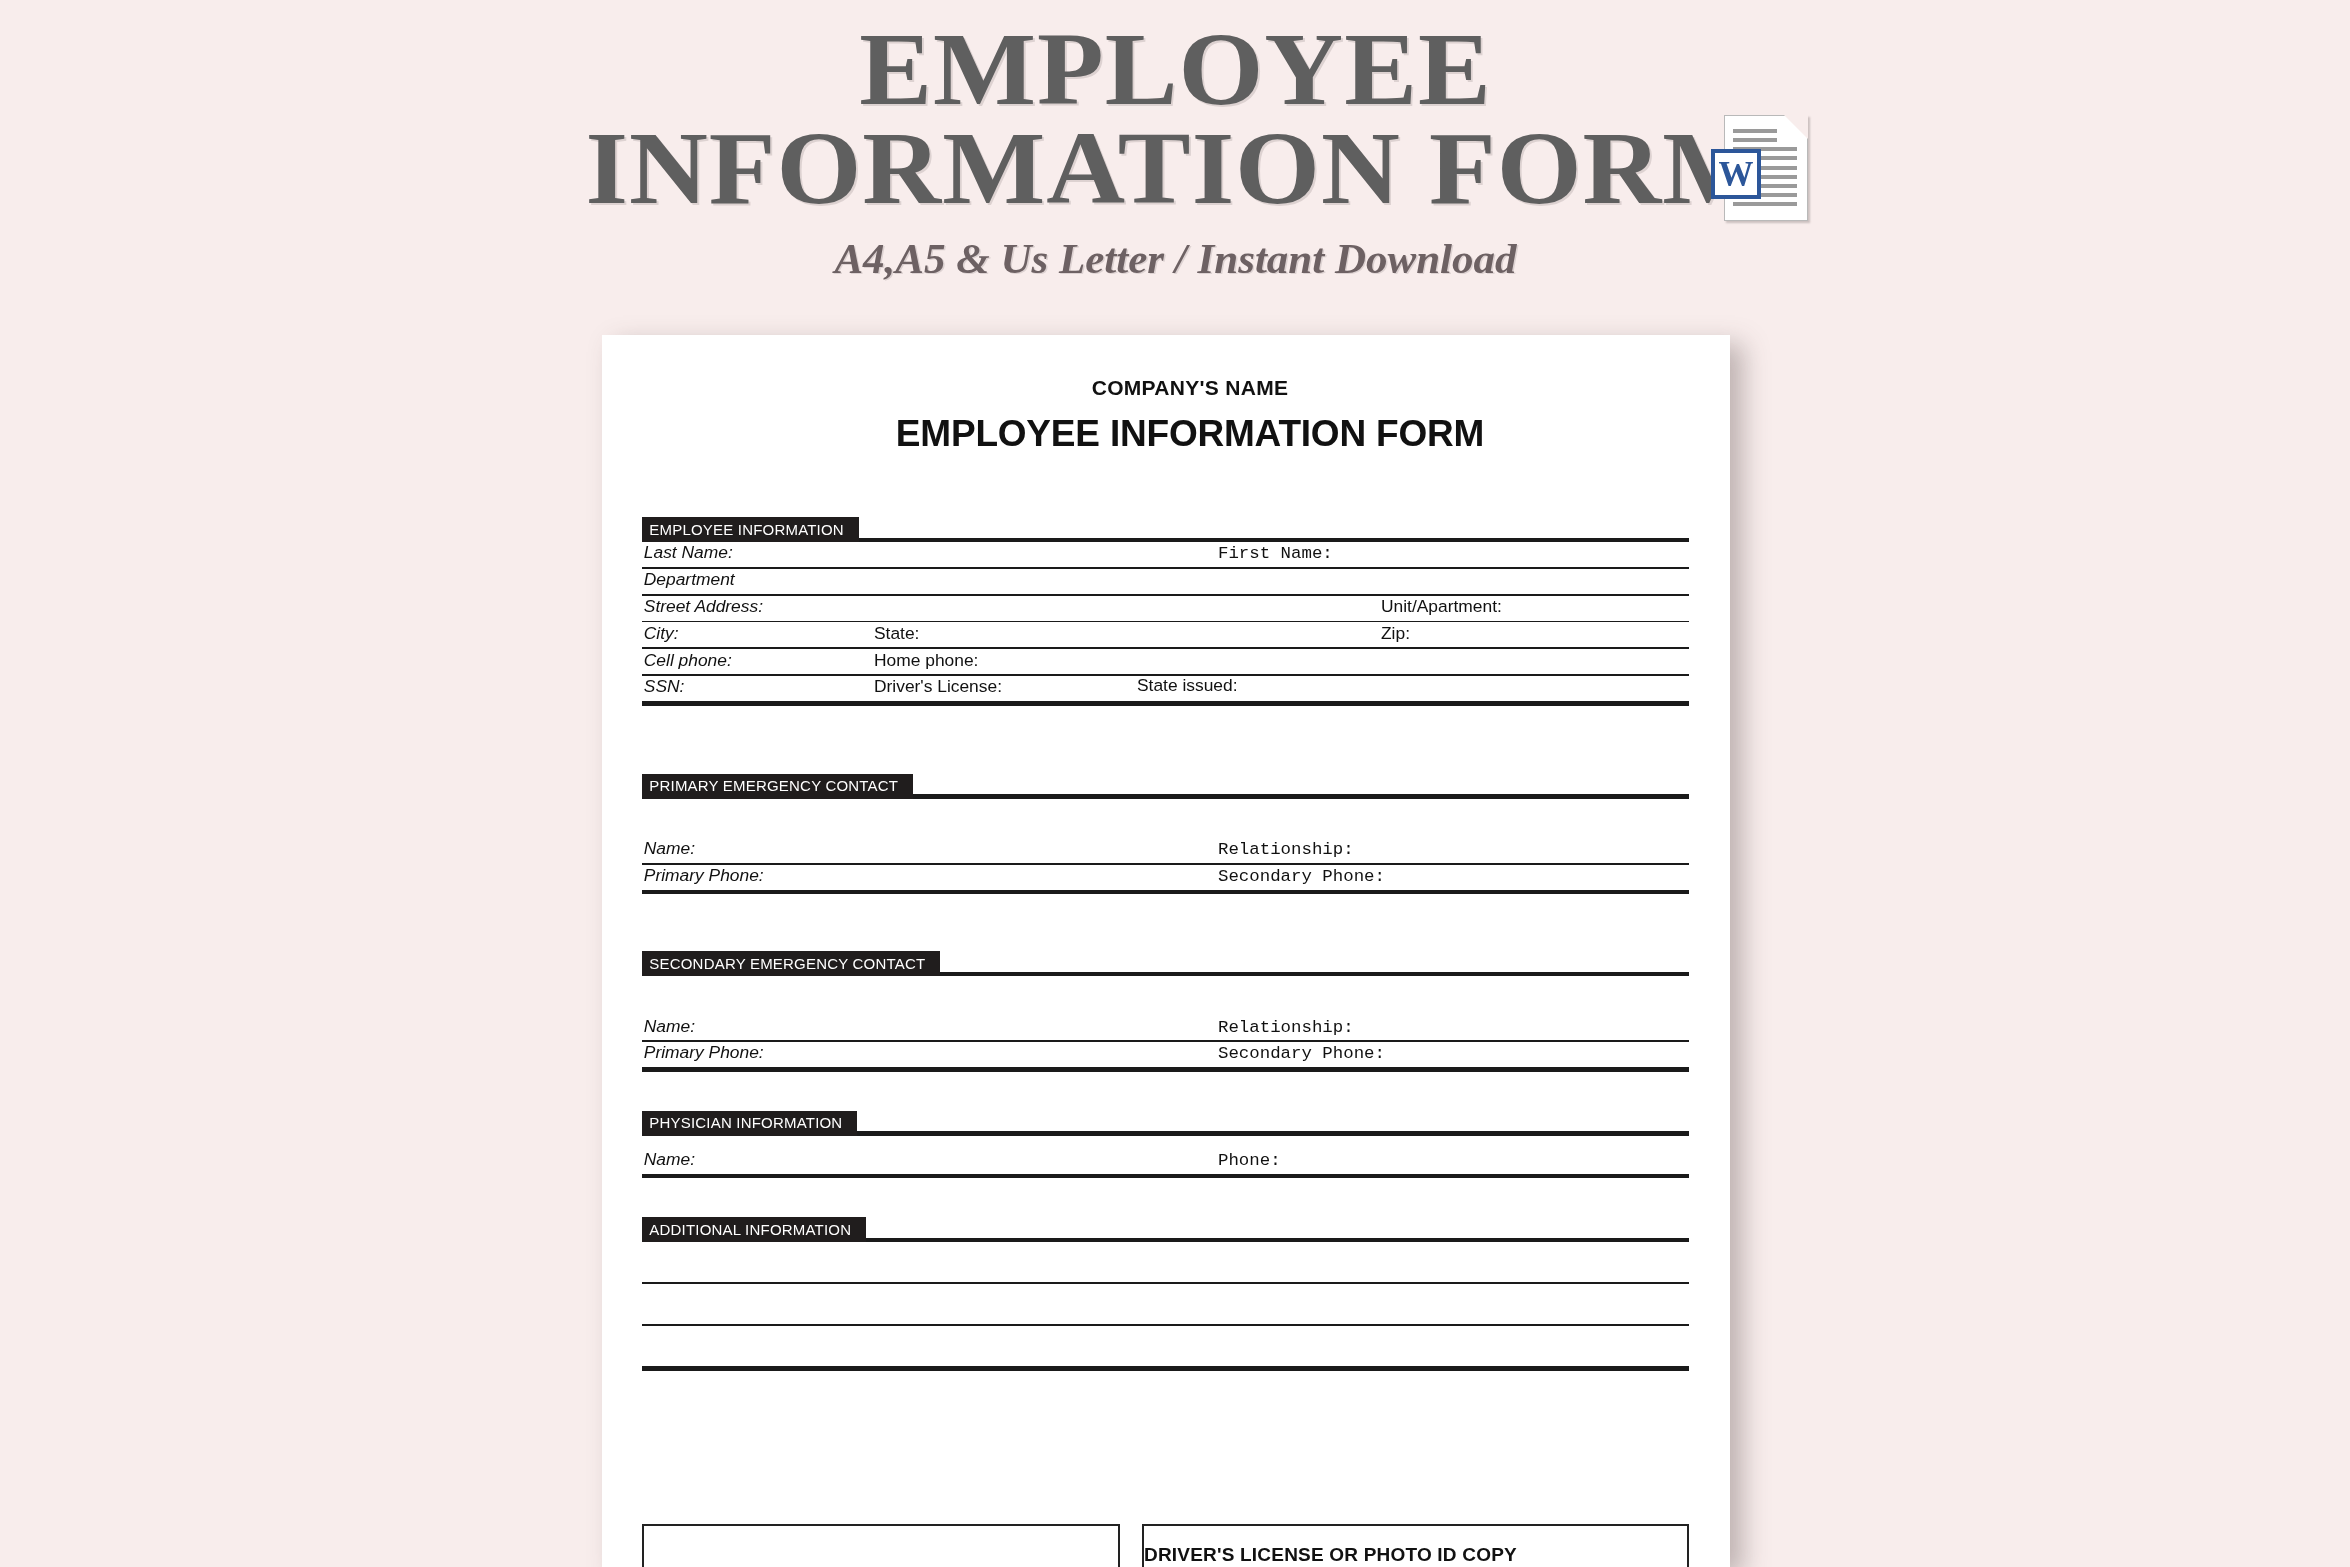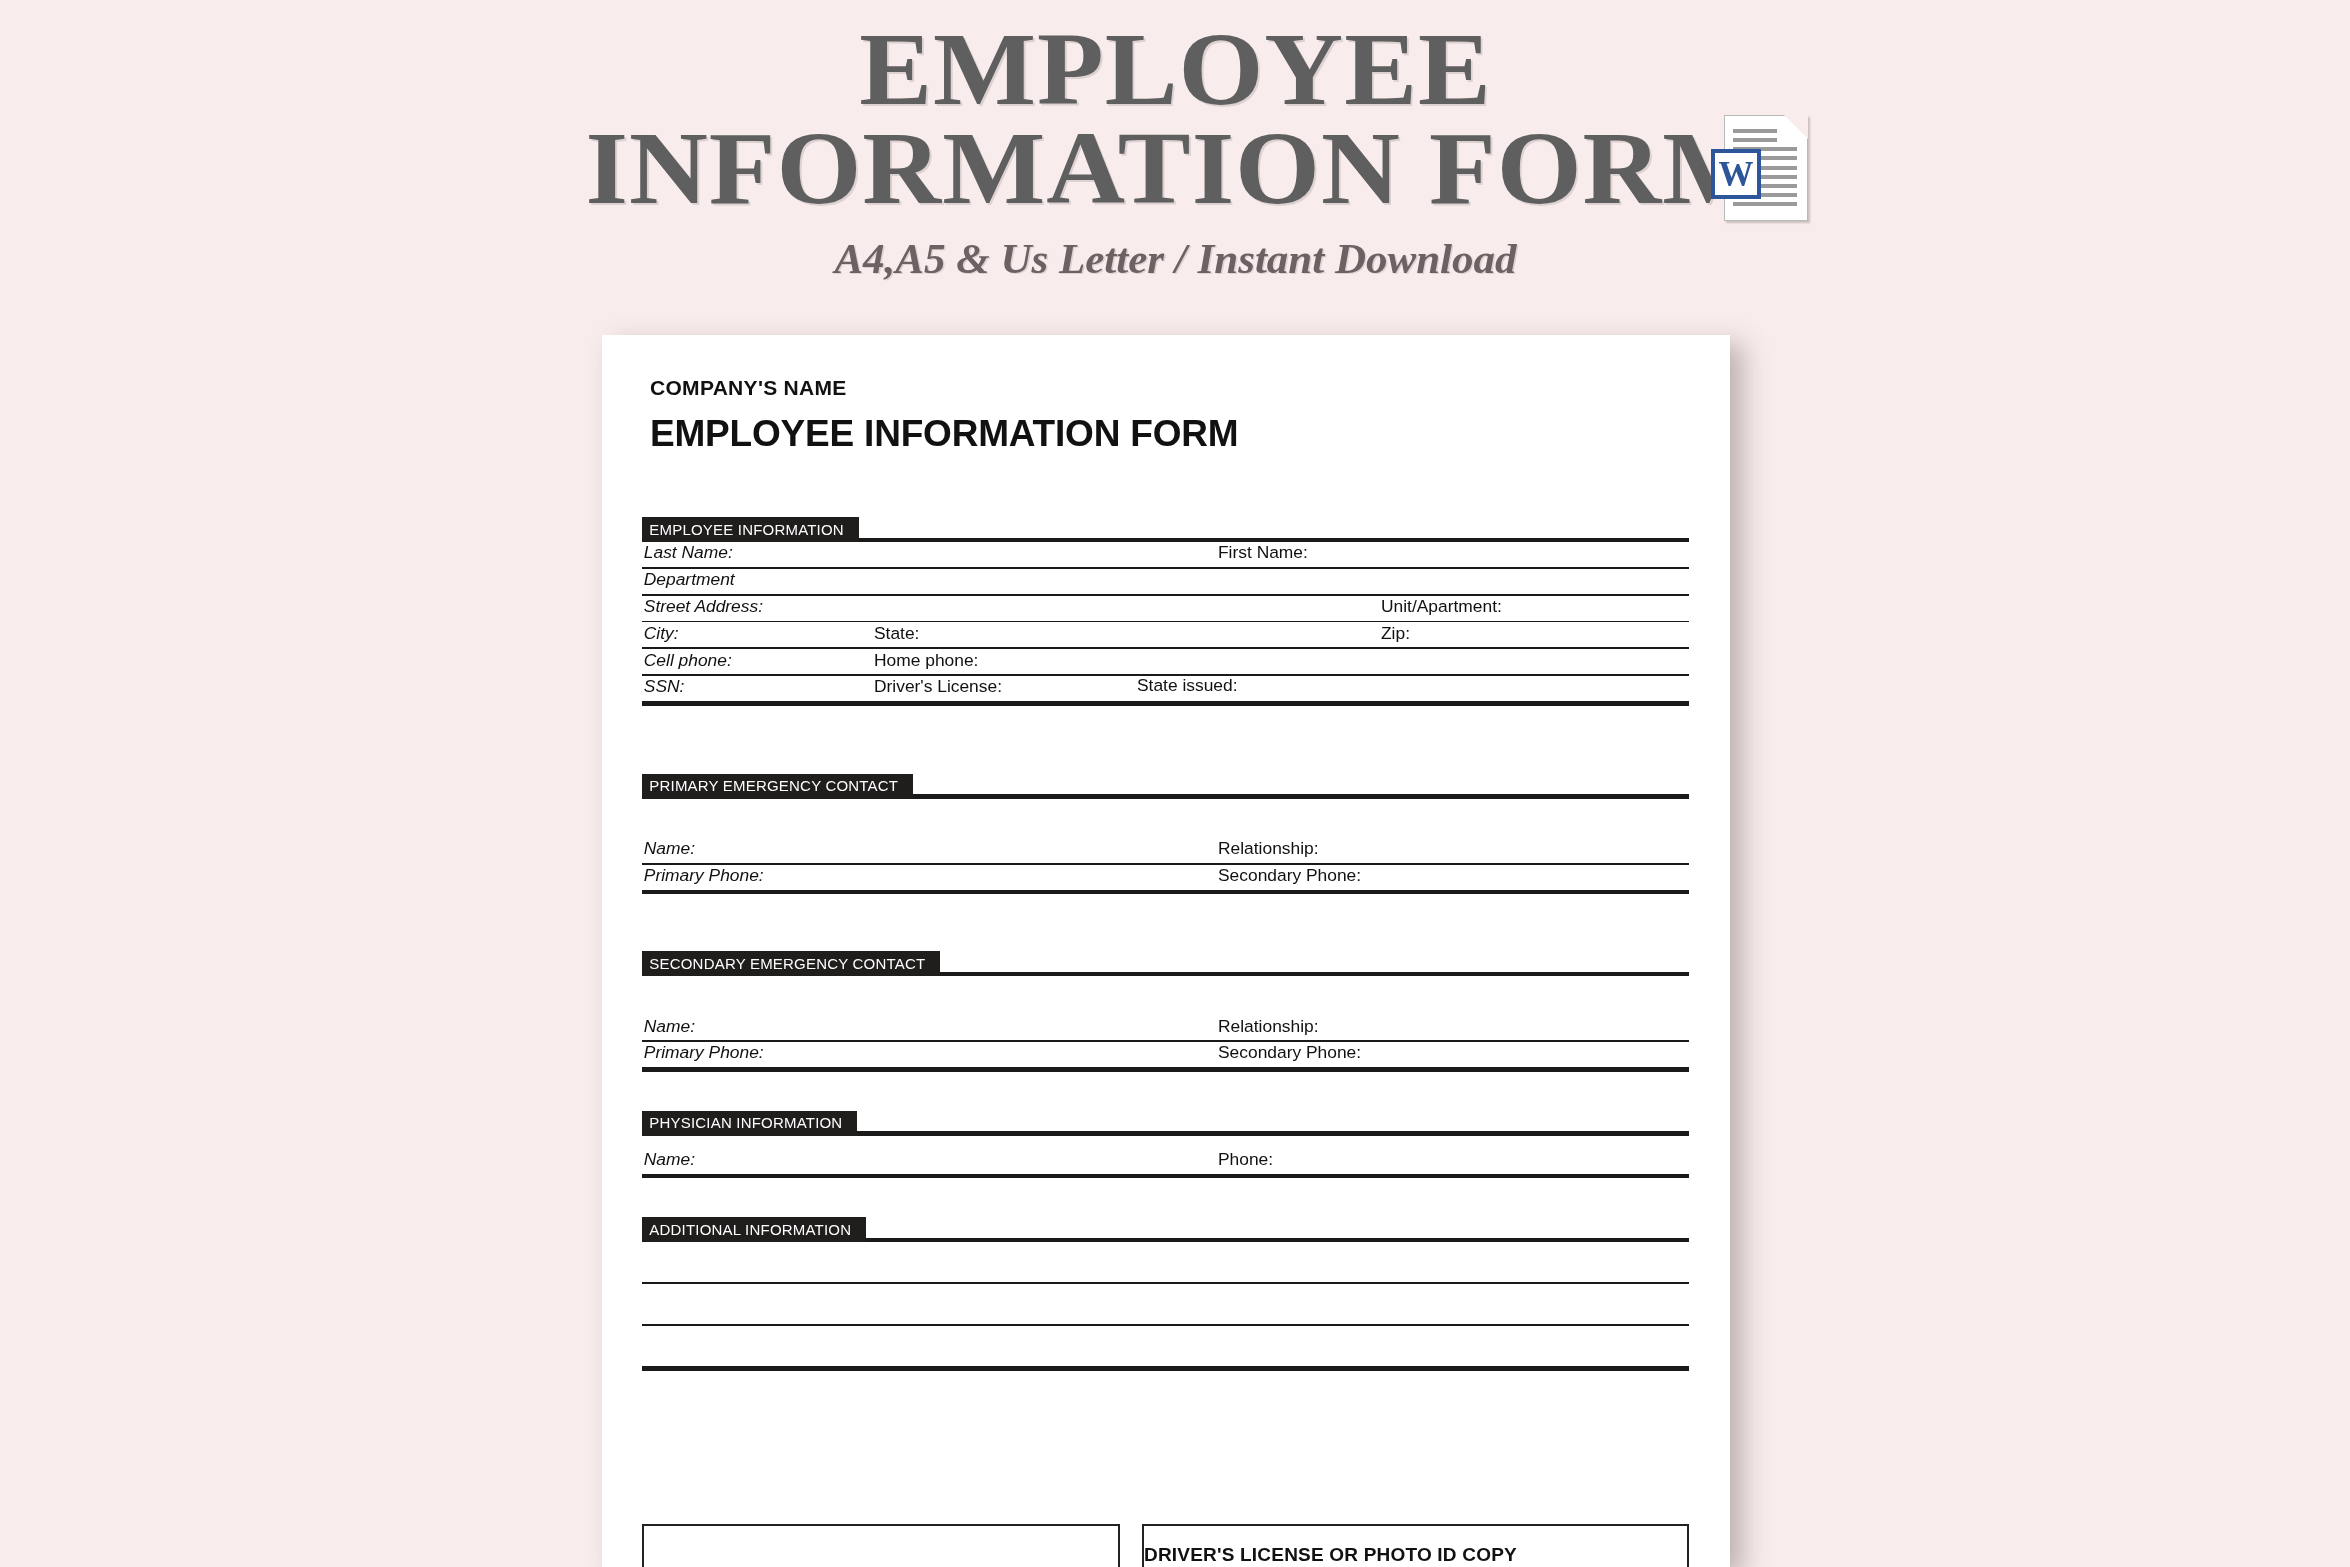--- a/index.html
+++ b/index.html
@@ -109,21 +109,21 @@
     position: absolute;
     left: 602px;
     top: 335px;
     width: 1128px;
     height: 1232px;
     background: #ffffff;
     box-shadow: 13px 9.2px 24px rgba(80,65,65,.34);
   }
 
   .doc-head {
-    text-align: left;
+    text-align: center;
     padding-top: 41px;
     padding-left: 48px;
   }
   .company-name {
     font-size: 21px;
     font-weight: 700;
     letter-spacing: 0.3px;
     color: #111;
   }
   .doc-title {
@@ -171,21 +171,21 @@
   }
   .row .lbl {
     position: absolute;
     bottom: 3.7px;
     font-size: 17.4px;
     color: #111;
     white-space: nowrap;
   }
   .c1 { left: 1.8px; font-style: italic; }
   .c2 { left: 232px; }
-  .c3 { left: 576px; }
+  .c3 { left: 576px; font-family: Liberation Mono, monospace; }
   .c4 { left: 739px; }
   .rule-thin {
     height: 1.8px;
     background: #1a1a1a;
   }
   .rule-thick {
     height: 4.6px;
     background: #1a1a1a;
   }
   .gap-sm { height: 13px; }

